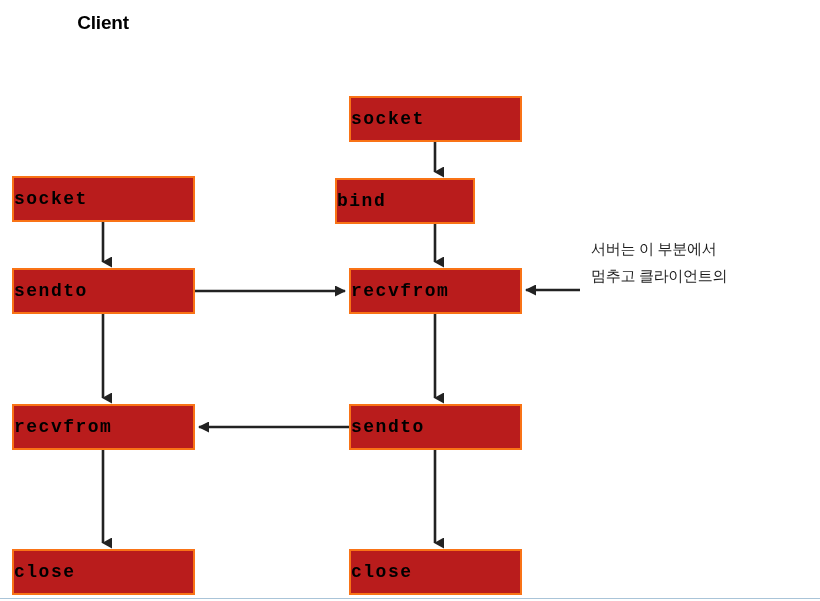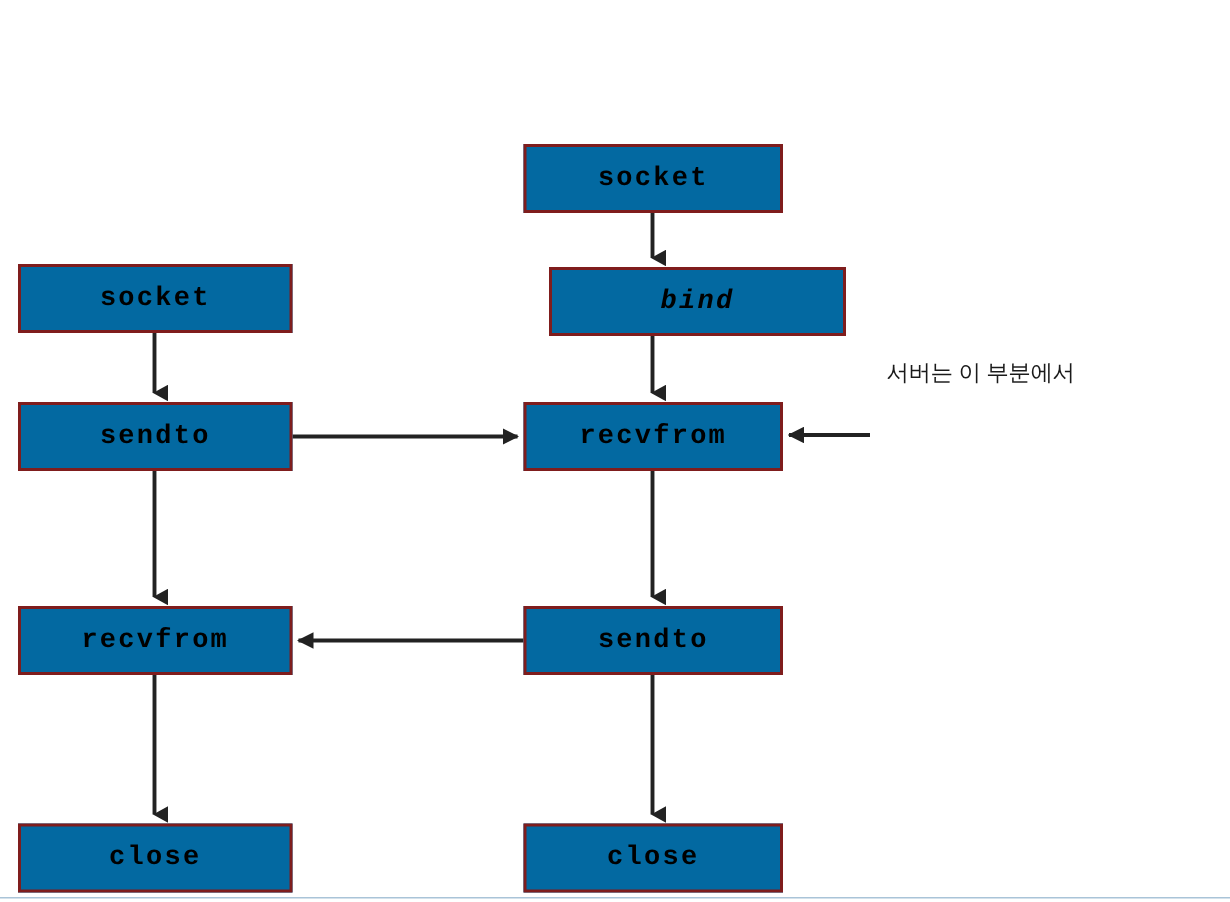--- a/index.html
+++ b/index.html
@@ -23,25 +23,24 @@
     font-size: 19px;
     font-weight: bold;
     color: #000000;
     text-align: center;
     white-space: nowrap;
     letter-spacing: -0.2px;
   }
   .node {
     position: absolute;
     box-sizing: border-box;
-    background: #0369a1;
-    border: 2px solid #7f1d1d;
+    background: #b91c1c;
+    border: 2px solid #f97316;
     display: flex;
     align-items: center;
-    justify-content: center;
   }
   .node-label {
     font-family: "Liberation Mono", "DejaVu Sans Mono", monospace;
     font-size: 18px;
     font-weight: bold;
     color: #000000;
     letter-spacing: 1.5px;
     white-space: nowrap;
   }
   .annotation {
@@ -68,20 +67,21 @@
     width: 820px;
     height: 1px;
     background: #aac4d8;
   }
 </style>
 </head>
 <body>
 
 <div id="canvas">
 
+  <div class="col-title" style="left:43px; top:12px; width:120px;">Client</div>
 
 
   <svg class="edges" viewBox="0 0 820 601" xmlns="http://www.w3.org/2000/svg">
     <defs>
       <marker id="arrowDown" markerWidth="11" markerHeight="11" refX="5.5" refY="9" orient="auto" markerUnits="userSpaceOnUse">
         <path d="M0,0 L11,0 L5.5,10 Z" fill="#222222"></path>
       </marker>
       <marker id="arrowRight" markerWidth="11" markerHeight="11" refX="10" refY="5.5" orient="auto" markerUnits="userSpaceOnUse">
         <path d="M0,0 L11,5.5 L0,11 Z" fill="#222222"></path>
       </marker>
@@ -135,32 +135,33 @@
   <div class="node" style="left:12px; top:404px; width:183px; height:46px;">
     <span class="node-label">recvfrom</span>
   </div>
   <div class="node" style="left:12px; top:549px; width:183px; height:46px;">
     <span class="node-label">close</span>
   </div>
 
   <div class="node" style="left:349px; top:96px; width:173px; height:46px;">
     <span class="node-label">socket</span>
   </div>
-  <div class="node" style="left:366px; top:178px; width:198px; height:46px;font-style:italic;">
+  <div class="node" style="left:335px; top:178px; width:140px; height:46px;">
     <span class="node-label">bind</span>
   </div>
   <div class="node" style="left:349px; top:268px; width:173px; height:46px;">
     <span class="node-label">recvfrom</span>
   </div>
   <div class="node" style="left:349px; top:404px; width:173px; height:46px;">
     <span class="node-label">sendto</span>
   </div>
   <div class="node" style="left:349px; top:549px; width:173px; height:46px;">
     <span class="node-label">close</span>
   </div>
 
   <div class="annotation" style="left:591px; top:235px;">
     <span class="ann-line">서버는 이 부분에서</span>
+    <span class="ann-line">멈추고 클라이언트의</span>
   </div>
 
   <div class="footer-rule" style="top:598px;"></div>
 
 </div>
 
 </body></html>

